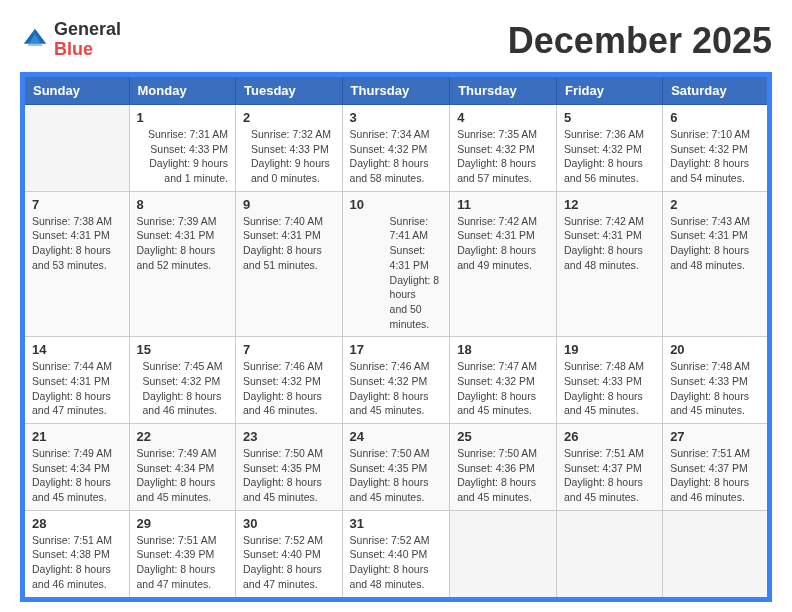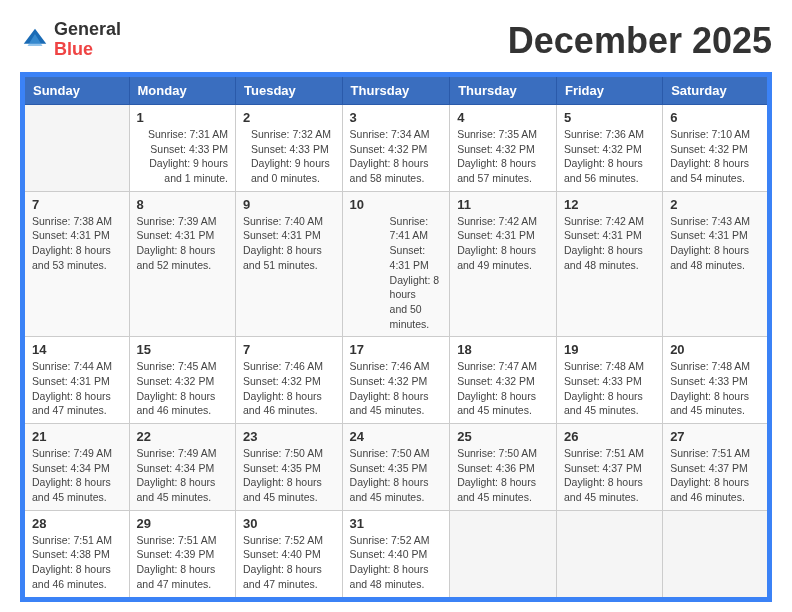--- a/index.html
+++ b/index.html
@@ -216,21 +216,21 @@
       <tr>
         <td>
           <span class="day-number">14</span>
           <div class="day-info" style="white-space: pre-line;">Sunrise: 7:44 AM
 Sunset: 4:31 PM
 Daylight: 8 hours
 and 47 minutes.</div>
         </td>
         <td>
           <span class="day-number">15</span>
-          <div class="day-info" style="white-space: pre-line;">Sunrise: 7:45 AM
+          <div class="day-info" style="white-space: pre-line; margin-left: 6px;">Sunrise: 7:45 AM
 Sunset: 4:32 PM
 Daylight: 8 hours
 and 46 minutes.</div>
         </td>
         <td>
           <span class="day-number">7</span>
           <div class="day-info" style="white-space: pre-line;">Sunrise: 7:46 AM
 Sunset: 4:32 PM
 Daylight: 8 hours
 and 46 minutes.</div>

